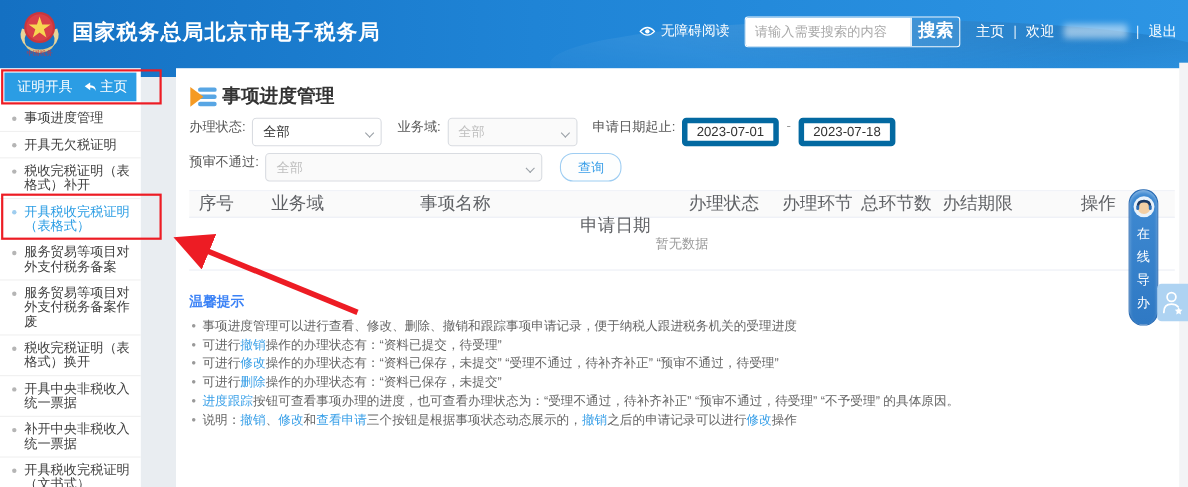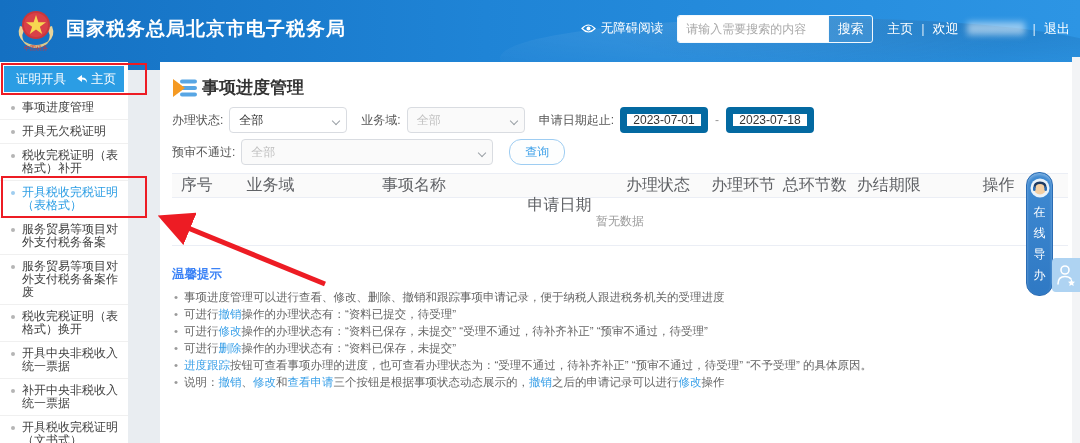--- a/index.html
+++ b/index.html
@@ -14,22 +14,22 @@
                radial-gradient(ellipse at 75% 10%, rgba(0,40,90,.18), rgba(0,0,0,0) 55%);
     border-radius:50%; pointer-events:none; }
   .logo { position:absolute; left:14px; top:6px; width:44px; height:46px; }
   .brand { position:absolute; left:66px; top:0; height:57px; display:flex; align-items:center;
     color:#fff; font-size:19px; font-weight:bold; letter-spacing:1px; }
   .top-right { position:absolute; right:10px; top:0; height:57px; display:flex; align-items:center; gap:14px; }
   .access { display:flex; align-items:center; gap:5px; color:#fff; font-size:12.5px; cursor:pointer; }
   .searchwrap { display:flex; height:28px; border:1px solid rgba(255,255,255,.95); border-radius:3px; overflow:hidden; }
   .searchwrap input { width:150px; height:26px; border:0; outline:none; padding:0 8px; font-size:12px; color:#333; }
   .searchwrap input::placeholder { color:#a9a9a9; }
-  .search-btn { width:44px; background:rgba(255,255,255,.08); color:#fff; font-size:13px;
-    border:0; border-left:1px solid rgba(255,255,255,.95); cursor:pointer; }
+  .search-btn { width:44px; background:rgba(255,255,255,.08); color:#fff; font-size:16px;
+    border:0; border-left:1px solid rgba(255,255,255,.95); cursor:pointer;font-weight:bold; }
   .toplinks { display:flex; align-items:center; gap:8px; color:#fff; font-size:13px; white-space:nowrap; }
   .toplinks .sep { opacity:.8; }
   .toplinks a { color:#fff; text-decoration:none; cursor:pointer; }
   .blur-name { display:inline-block; width:58px; height:13px; border-radius:2px;
     background:rgba(255,255,255,.5); filter:blur(3px); }
 
   
   .sidebar { position:absolute; left:0; top:62px; width:128px; height:381px; background:#fff; overflow:hidden; }
   .side-header { margin:4px; height:26px; background:#2b9de4; color:#fff; font-size:12.5px;
     display:flex; align-items:center; justify-content:space-between; padding:0 8px 0 12px; cursor:default; }
@@ -42,31 +42,31 @@
   .side-menu li.active { color:#2b9de4; }
   .side-menu li.active .dot { background:#9fcdef; }
 
   
   .main { position:absolute; left:160px; top:62px; width:920px; height:381px; background:#fff;
     padding:14px 12px 0 12px; overflow:hidden; }
   .title-row { display:flex; align-items:center; gap:4px; margin-bottom:8px; }
   .title-ico { width:26px; height:20px; }
   .page-title { font-size:17px; font-weight:bold; color:#333; }
 
-  .frow { display:flex; align-items:center; margin-bottom:6px; font-size:12px; color:#555; }
+  .frow { display:flex; align-items:flex-start; margin-bottom:6px; font-size:12px; color:#555; }
   .flabel { margin-right:6px; white-space:nowrap; }
   .sel { position:relative; height:26px; border:1px solid #d9dce1; border-radius:4px; background:#fff;
     display:flex; align-items:center; padding:0 20px 0 9px; font-size:12px; color:#333; cursor:pointer; }
   .sel.dis { color:#bfbfbf; background:#fafafa; }
   .sel .caret { position:absolute; right:7px; top:10px; width:6px; height:6px;
     border-right:1.5px solid #9aa0a6; border-bottom:1.5px solid #9aa0a6; transform:rotate(45deg); }
   .sel.w1 { width:118px; margin-right:14px; }
   .sel.w2 { width:118px; margin-right:14px; }
   .sel.w3 { width:252px; margin-right:16px; }
-  .dinput { width:88px; height:26px; border:7px solid #0369a1; border-radius:4px; text-align:center;
+  .dinput { width:88px; height:26px; border:5px solid #0369a1; border-radius:4px; text-align:center;
     font-size:12px; color:#333; outline:none; }
   .dsep { margin:0 7px; color:#999; }
   .query-btn { height:26px; width:56px; background:#fdfefe; border:1px solid #9ecdf2; border-radius:12px;
     color:#3b9fe8; font-size:12px; cursor:pointer; }
 
   .tbl { margin-top:8px; border-top:1px solid #ebeef5; }
   .thead { display:flex; background:#fafafa; border-bottom:1px solid #ebeef5; height:24px; align-items:center; }
   .th { font-size:16px; color:#606266; text-align:center; }
   .th:nth-child(1){width:5.5%;} .th:nth-child(2){width:11%;} .th:nth-child(3){width:21%;}
   .th:nth-child(4){width:11.5%;margin-top:40px;} .th:nth-child(5){width:10.5%;} .th:nth-child(6){width:8.5%;}

